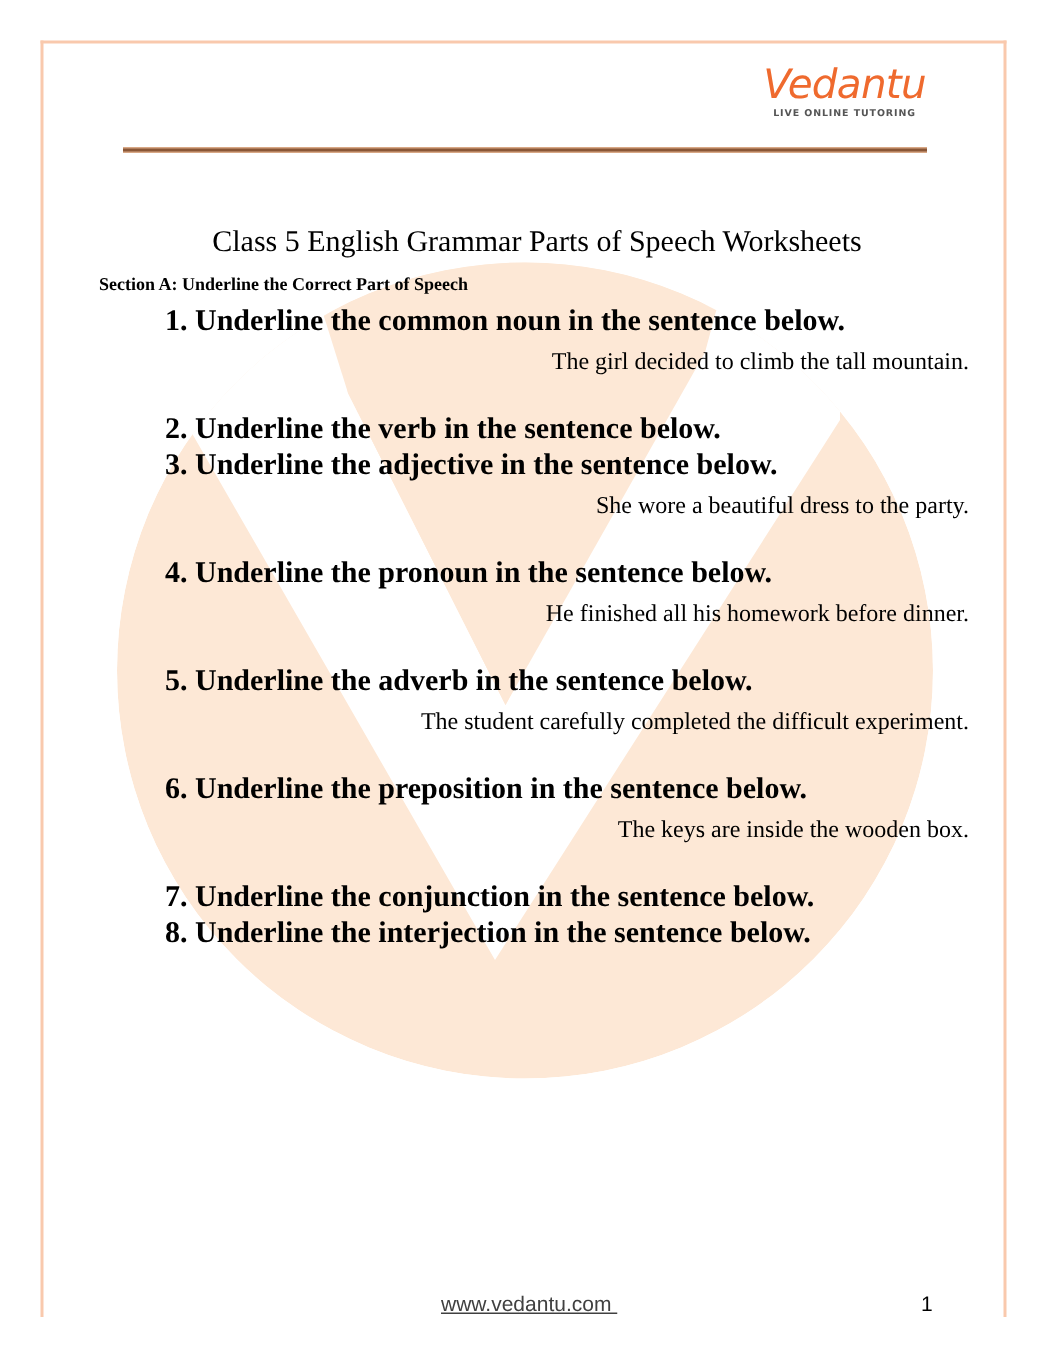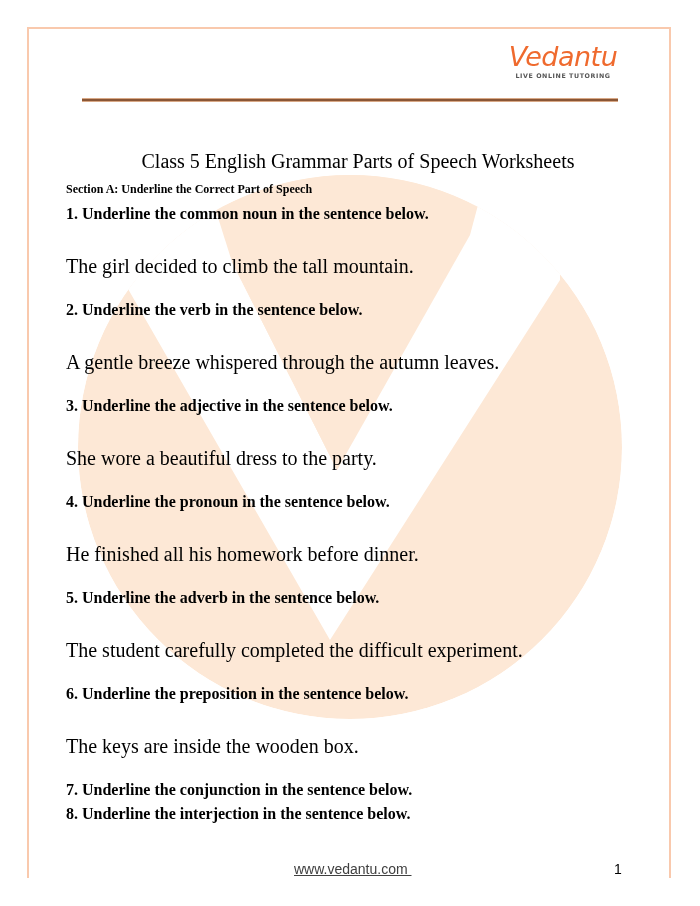--- a/index.html
+++ b/index.html
@@ -82,28 +82,30 @@
     padding-left: 4px;
   }
   .section {
     font-weight: bold;
     font-size: 12px;
     line-height: 24px;
     margin-top: 3px;
   }
   .question {
     font-weight: bold;
+    font-size: 20px;
+    line-height: 24px;
+    margin-left: 44px;
+  }
+  .sentence {
     font-size: 16px;
     line-height: 24px;
-  }
-  .sentence {
-    font-size: 20px;
-    line-height: 24px;
-    margin-top: 28px;
+    margin-top: 4px;
     margin-bottom: 20px;
+    text-align: right;
   }
   .q-first { margin-top: 1px; }
   .footer-link {
     position: absolute;
     left: 294px;
     top: 861px;
     font-family: "Liberation Sans", sans-serif;
     font-size: 14px;
     color: #404040;
     text-decoration: underline;
@@ -144,21 +146,20 @@
 <div class="header-rule"></div>
 
 <div class="content">
   <div class="title">Class 5 English Grammar Parts of Speech Worksheets</div>
   <div class="section">Section A: Underline the Correct Part of Speech</div>
 
   <div class="question q-first">1. Underline the common noun in the sentence below.</div>
   <div class="sentence">The girl decided to climb the tall mountain.</div>
 
   <div class="question">2. Underline the verb in the sentence below.</div>
-  <div class="sentence">A gentle breeze whispered through the autumn leaves.</div>
 
   <div class="question">3. Underline the adjective in the sentence below.</div>
   <div class="sentence">She wore a beautiful dress to the party.</div>
 
   <div class="question">4. Underline the pronoun in the sentence below.</div>
   <div class="sentence">He finished all his homework before dinner.</div>
 
   <div class="question">5. Underline the adverb in the sentence below.</div>
   <div class="sentence">The student carefully completed the difficult experiment.</div>
 

